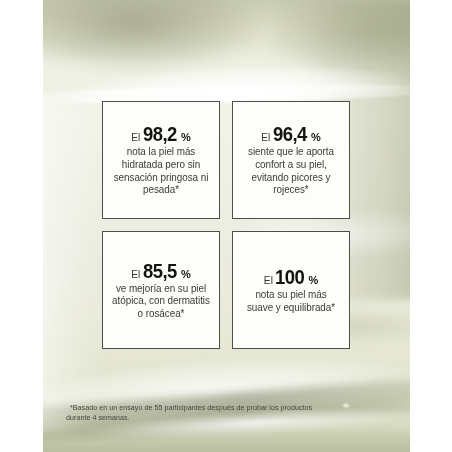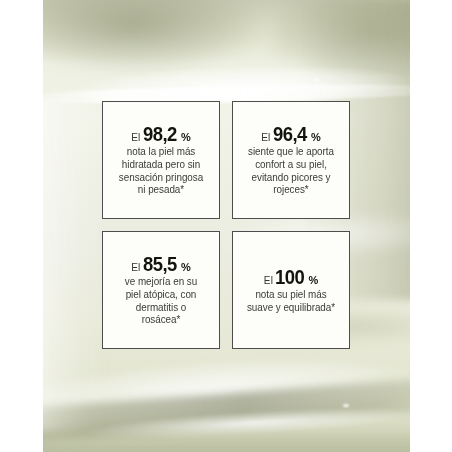--- a/index.html
+++ b/index.html
@@ -166,21 +166,21 @@
     row-gap: 12px;
   }
   .stat-card {
     box-sizing: border-box;
     border: 1px solid #4d4d4d;
     background: #fdfdfa;
     display: flex;
     flex-direction: column;
     align-items: center;
     justify-content: center;
-    padding: 4px 12px;
+    padding: 4px 6px;
     text-align: center;
   }
   .stat-headline {
     display: flex;
     align-items: baseline;
     justify-content: center;
     color: #1d1d1b;
     margin-bottom: 2px;
     white-space: nowrap;
   }
@@ -286,14 +286,15 @@
       <div class="stat-headline">
         <span class="stat-el">El</span>
         <span class="stat-num">100</span>
         <span class="stat-pct">%</span>
       </div>
       <div class="stat-body">nota su piel más suave y equilibrada*</div>
     </div>
 
   </div>
 
+  <div class="footnote">*Basado en un ensayo de 55 participantes después de probar los productos durante 4 semanas.</div>
 
 </div>
 
 </body></html>

